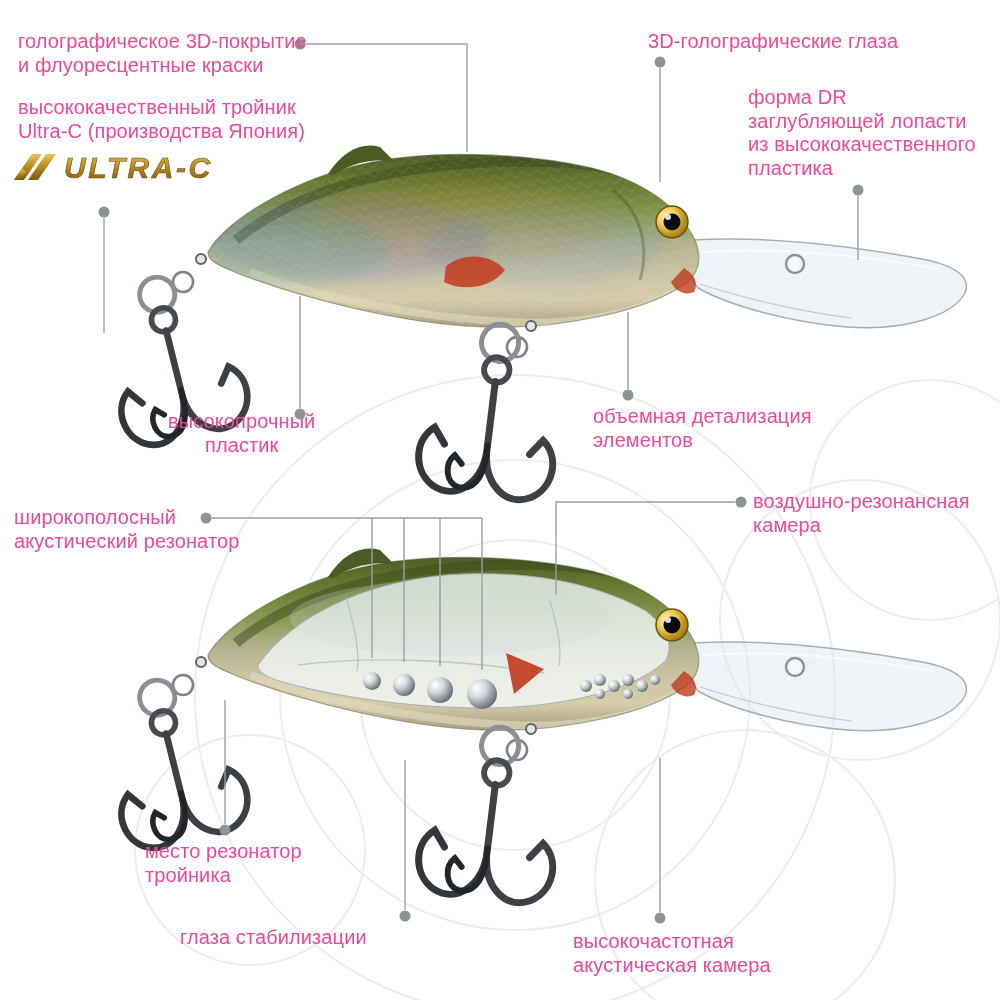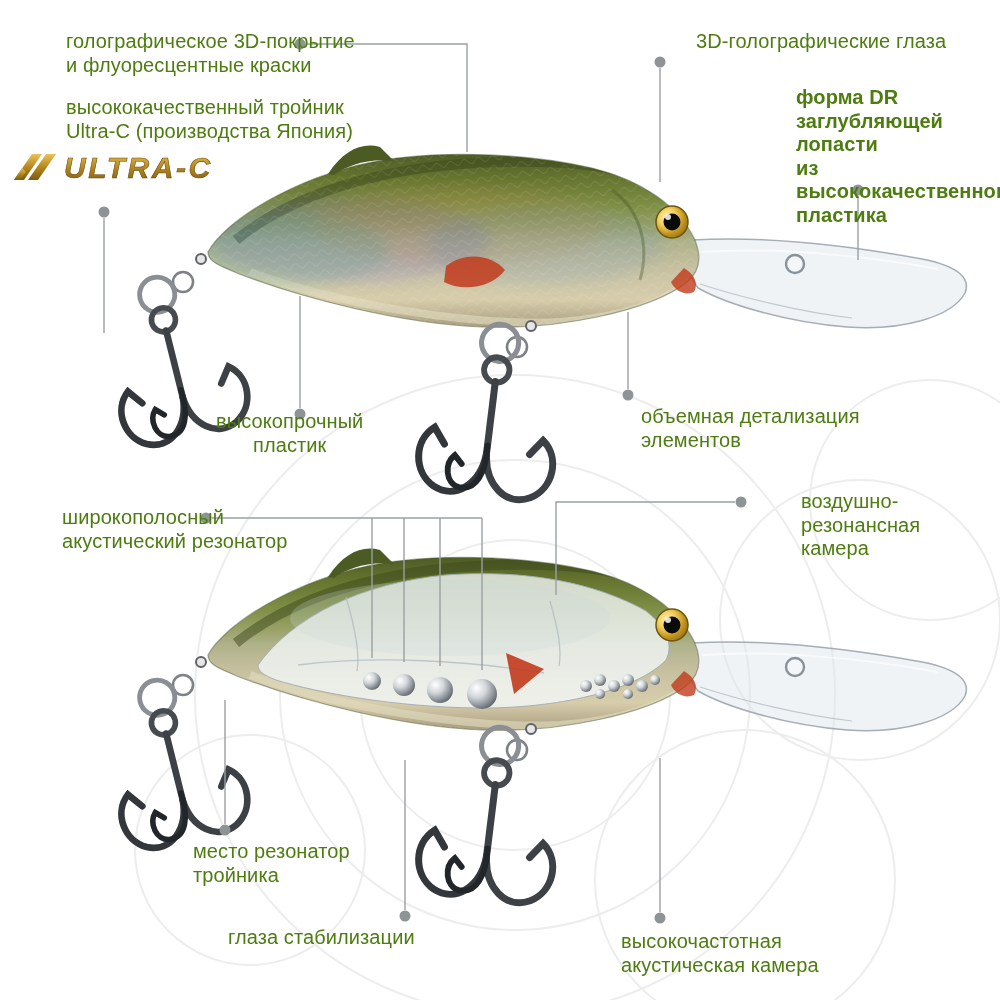--- a/index.html
+++ b/index.html
@@ -2,22 +2,22 @@
 <html><head>
 <meta charset="utf-8">
 <style>
   html,body{margin:0;padding:0;}
   body{
     width:1000px;height:1000px;position:relative;background:#ffffff;
     font-family:"Liberation Sans", sans-serif;overflow:hidden;
   }
   #scene{position:absolute;left:0;top:0;}
   .label{
-    position:absolute;font-size:20px;line-height:1.18;color:#4d7c0f;
-    white-space:pre-line;letter-spacing:0.1px;margin-left:48px;
+    position:absolute;font-size:20px;line-height:1.18;color:#ec4899;
+    white-space:pre-line;letter-spacing:0.1px;
   }
   .waves circle{fill:none;stroke:#ededed;stroke-width:2;}
   .callout-line{stroke:#9aa0a3;stroke-width:1.4;fill:none;}
   .callout-dot{fill:#8e9396;}
   .eyelet{fill:#e6e6e6;stroke:#5e6368;stroke-width:2;}
   .ring{fill:none;stroke:#7d8287;stroke-width:2.6;}
   .lip-shape{fill:rgba(219,228,235,0.45);stroke:rgba(150,160,170,0.85);stroke-width:1.5;}
   .lip-ring{fill:rgba(255,255,255,0.35);stroke:#88929a;stroke-width:2.4;}
   .partition{stroke:#aeb9bf;stroke-width:1.3;fill:none;opacity:0.75;}
   #logo-box{position:absolute;left:12px;top:146px;}
@@ -239,21 +239,21 @@
     <path class="callout-line" d="M660,912 V758"></path>
     <circle class="callout-dot" cx="660" cy="918" r="5.5"></circle>
   </g>
 </svg>
 
 <div class="label" style="left:18px;top:30px;">голографическое 3D-покрытие
 и флуоресцентные краски</div>
 <div class="label" style="left:18px;top:96px;">высококачественный тройник
 Ultra-C (производства Япония)</div>
 <div class="label" style="left:648px;top:30px;">3D-голографические глаза</div>
-<div class="label" style="left:748px;top:86px;font-weight:bold;">форма DR
+<div class="label" style="left:748px;top:86px;">форма DR
 заглубляющей лопасти
 из высококачественного
 пластика</div>
 <div class="label" style="left:168px;top:410px;text-align:center;">высокопрочный
 пластик</div>
 <div class="label" style="left:593px;top:405px;">объемная детализация
 элементов</div>
 <div class="label" style="left:14px;top:506px;">широкополосный
 акустический резонатор</div>
 <div class="label" style="left:753px;top:490px;">воздушно-резонансная

